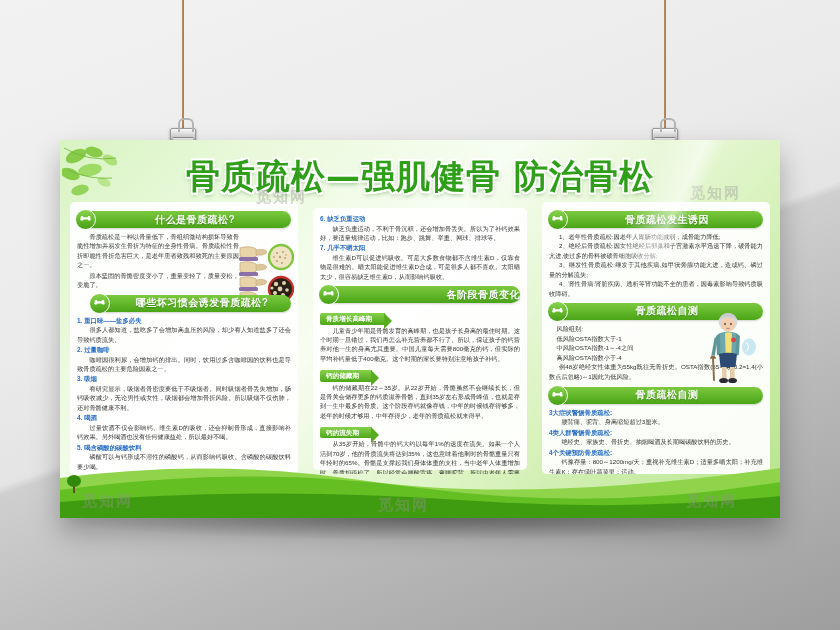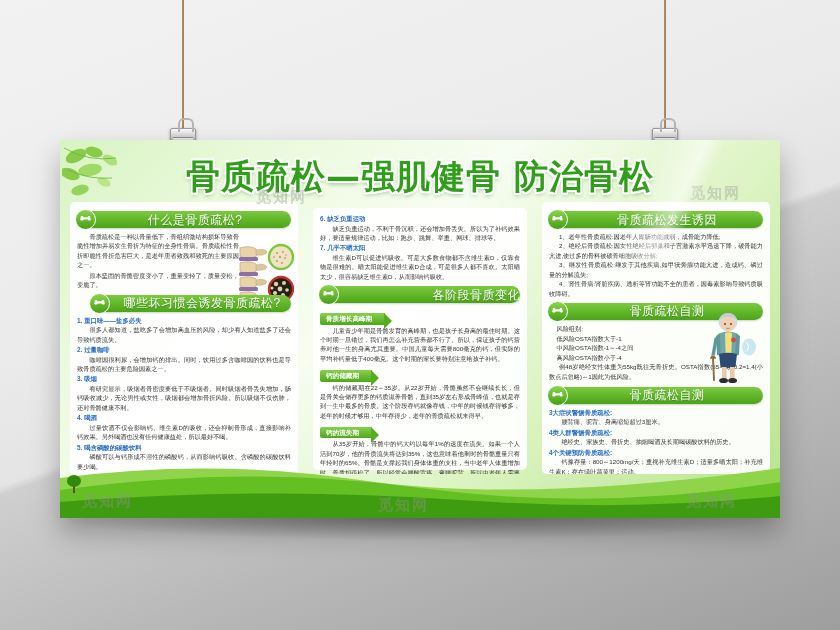--- a/index.html
+++ b/index.html
@@ -90,21 +90,21 @@
   }
   .sec-head .badge {
     position: absolute; left: -2px; top: -2px;
     width: 21px; height: 21px; border-radius: 50%;
     background: linear-gradient(180deg,#8ad44e,#45a013);
     border: 1.6px solid #fff;
     display: flex; align-items: center; justify-content: center;
   }
   .sec-head .badge svg { width: 13px; height: 13px; }
   .sec-head .t {
-    font-size: 12px; font-weight: 400; color: #fff;
+    font-size: 10px; font-weight: 700; color: #fff;
     letter-spacing: .5px; line-height: 1;
     text-shadow: 0 1px 1px rgba(0,60,0,.35);
   }
   
   .sub-head {
     display: inline-block; position: relative;
     background: linear-gradient(180deg,#86d04c,#4fa81a);
     color: #fff; font-size: 6.6px; font-weight: 700;
     padding: 2px 13px 2px 6px; margin: 3px 0 1px;
     border-radius: 2px 0 0 2px; line-height: 1.1;

